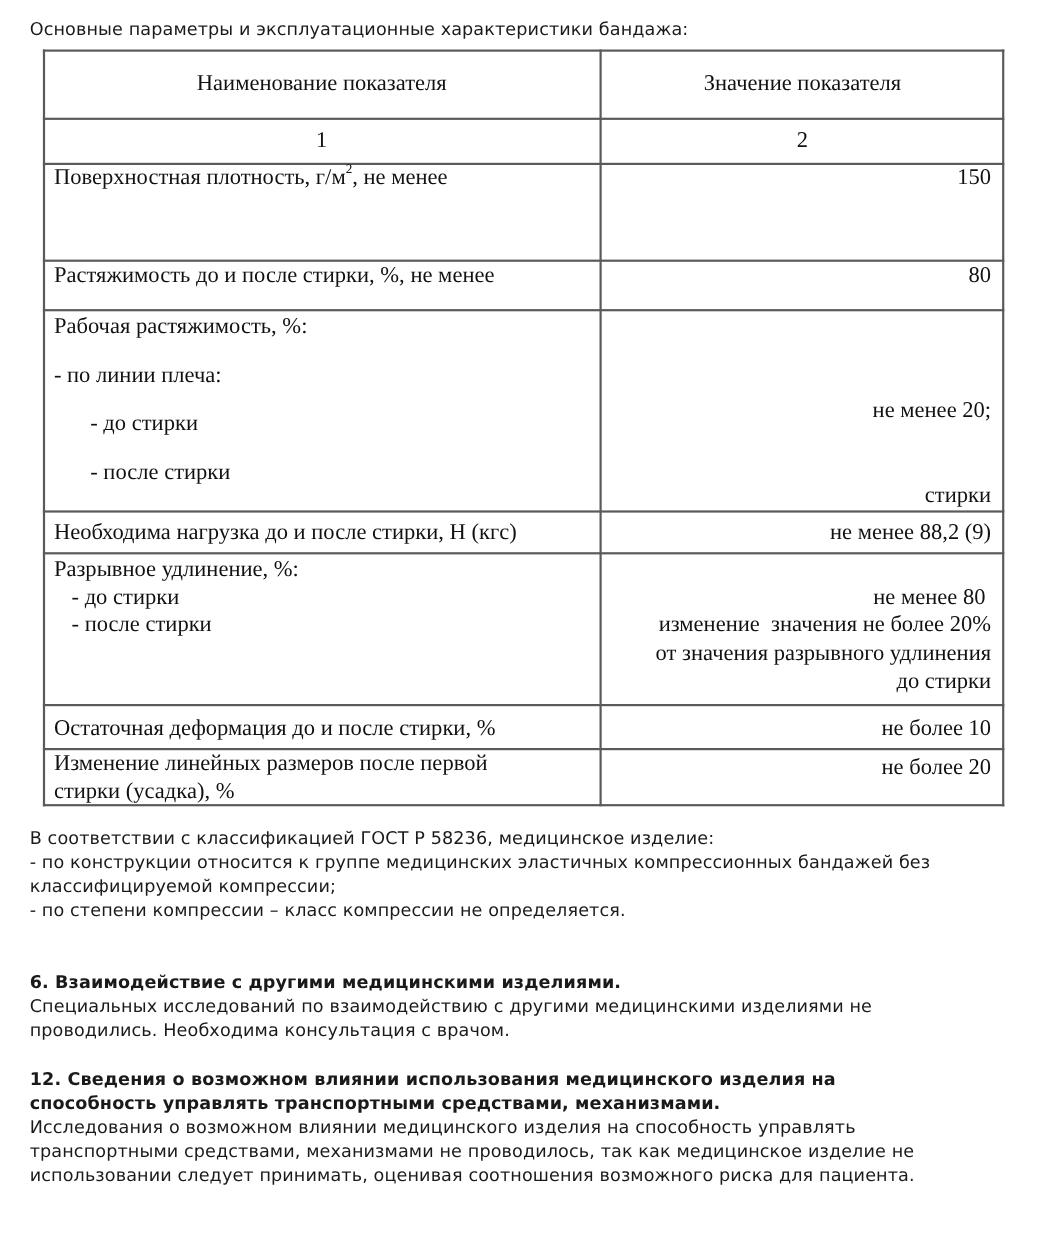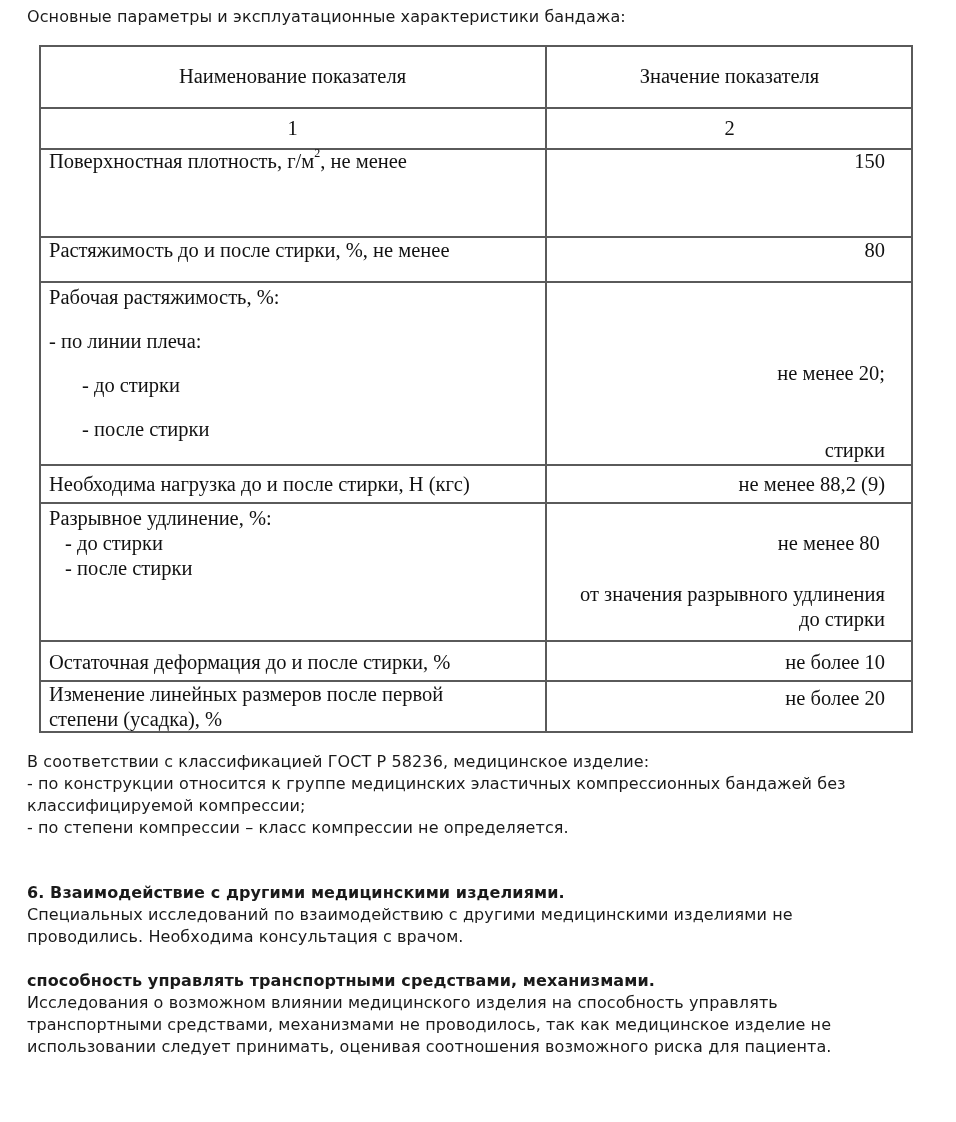--- a/index.html
+++ b/index.html
@@ -1,25 +1,25 @@
 <!DOCTYPE html>
 <html><head>
   <meta charset="utf-8">
   <style>
     html, body { margin: 0; padding: 0; background: #ffffff; }
     body { width: 956px; height: 1122px; position: relative; overflow: hidden; color: #1a1a1a; }
     .sans { font-family: "DejaVu Sans", "Liberation Sans", sans-serif; font-size: 16px; letter-spacing: 0.1px; }
     .serif { font-family: "Liberation Serif", "DejaVu Serif", serif; font-size: 20.5px; color: #111; }
-    #intro { position: absolute; left: 27px; top: 6px; line-height: 22px; white-space: nowrap; }
+    #intro { position: absolute; left: 27px; top: 16px; line-height: 22px; white-space: nowrap; }
     #tbl { position: absolute; left: 39px; top: 45px; width: 874px; height: 728px; }
     .hl { position: absolute; left: 0; width: 874px; height: 0; border-top: 2px solid #5a5a5a; }
     .vl { position: absolute; top: 0; width: 0; border-left: 2px solid #5a5a5a; }
     .cell { position: absolute; line-height: 25px; white-space: nowrap; }
     .lc { left: 10px; }
-    .rc { right: 28px; text-align: center; }
+    .rc { right: 12px; text-align: center; }
     .cc { text-align: center; }
     .para { position: absolute; left: 27px; line-height: 22px; white-space: nowrap; }
     .bold { font-weight: bold; }
   </style>
 </head>
 <body>
 
 <div id="intro" class="sans">Основные параметры и эксплуатационные характеристики бандажа:</div>
 
 <div id="tbl">
@@ -56,42 +56,44 @@
   <div class="cell rc serif" style="top:316px">не менее 20;</div>
   <div class="cell rc serif" style="top:393px">стирки</div>
 
   <div class="cell lc serif" style="top:427px">Необходима нагрузка до и после стирки, Н (кгс)</div>
   <div class="cell rc serif" style="top:427px">не менее 88,2 (9)</div>
 
   <div class="cell lc serif" style="top:461px">Разрывное удлинение, %:</div>
   <div class="cell serif" style="left:26px; top:486px">-  до стирки</div>
   <div class="cell serif" style="left:26px; top:511px">-  после стирки</div>
   <div class="cell rc serif" style="top:486px; white-space:pre">не менее 80 </div>
+  <div class="cell rc serif" style="top:511px; white-space:pre">изменение  значения не более 20%</div>
   <div class="cell rc serif" style="top:537px">от значения разрывного удлинения</div>
   <div class="cell rc serif" style="top:562px">до стирки</div>
 
   <div class="cell lc serif" style="top:605px">Остаточная деформация до и после стирки, %</div>
   <div class="cell rc serif" style="top:605px">не более 10</div>
 
   <div class="cell lc serif" style="top:637px">Изменение линейных размеров после первой</div>
-  <div class="cell lc serif" style="top:662px">степени (усадка), %</div>
+  <div class="cell lc serif" style="top:662px">стирки (усадка), %</div>
   <div class="cell rc serif" style="top:641px">не более 20</div>
 </div>
 
 <div class="para sans" style="top:751px">
   <div>В соответствии с классификацией ГОСТ Р 58236, медицинское изделие:</div>
   <div>- по конструкции относится к группе медицинских эластичных компрессионных бандажей без</div>
   <div>классифицируемой компрессии;</div>
   <div>- по степени компрессии – класс компрессии не определяется.</div>
 </div>
 
 <div class="para sans" style="top:882px">
   <div class="bold">6. Взаимодействие с другими медицинскими изделиями.</div>
   <div>Специальных исследований по взаимодействию с другими медицинскими изделиями не</div>
   <div>проводились. Необходима консультация с врачом.</div>
 </div>
 
 <div class="para sans" style="top:970px">
+  <div class="bold">12. Сведения о возможном влиянии использования медицинского изделия на</div>
   <div class="bold">способность управлять транспортными средствами, механизмами.</div>
   <div>Исследования о возможном влиянии медицинского изделия на способность управлять</div>
   <div>транспортными средствами, механизмами не проводилось, так как медицинское изделие не</div>
   <div>использовании следует принимать, оценивая соотношения возможного риска для пациента.</div>
 </div>
 
 </body></html>

